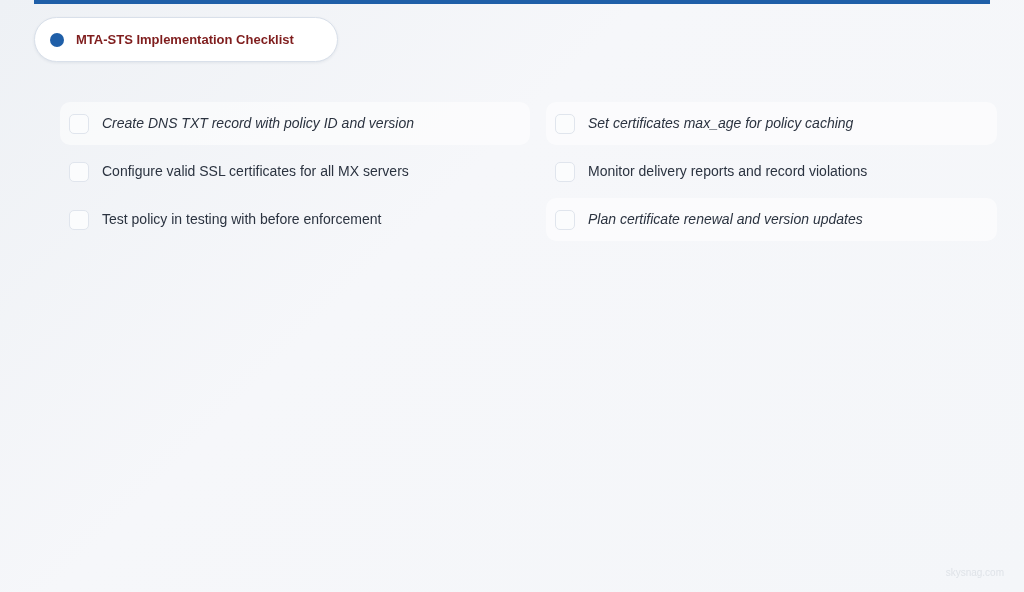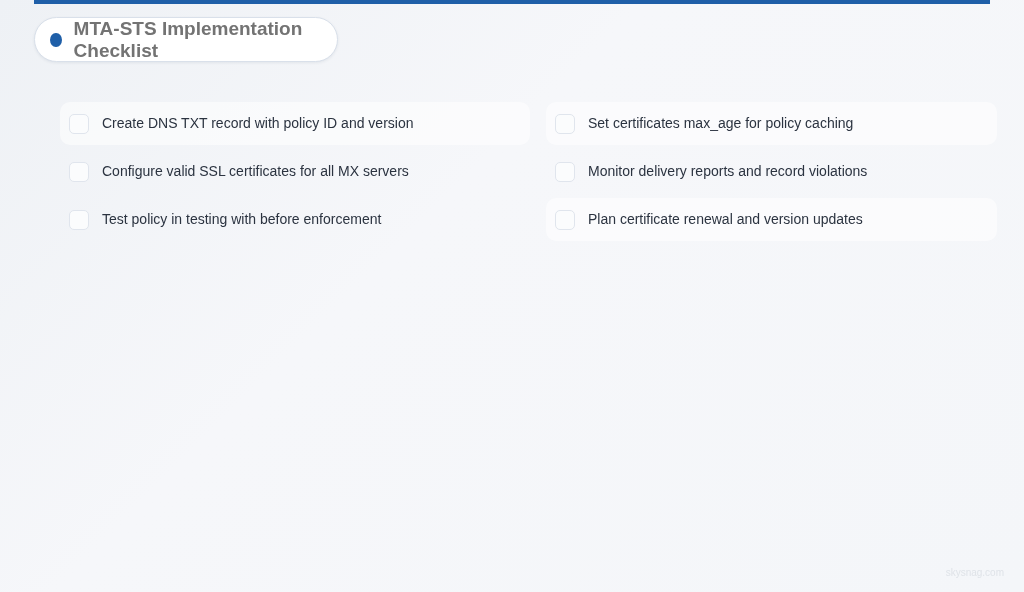--- a/index.html
+++ b/index.html
@@ -18,30 +18,30 @@
     position: absolute; left: 34px; top: 17px; width: 304px; height: 45px;
     background: #ffffff; border: 1px solid #d9e0ea; border-radius: 23px;
     box-shadow: 0 1px 3px rgba(30,50,80,0.08);
     display: flex; align-items: center;
   }
   .title-dot {
     width: 14px; height: 14px; border-radius: 50%; background: #1f5fa8;
     margin-left: 15px;
   }
   .title-text {
-    margin-left: 12px; font-size: 19px; font-weight: bold; color: #737373;
+    margin-left: 12px; font-size: 13px; font-weight: bold; color: #7f1d1d;
   }
   .col { position: absolute; top: 102px; }
   .col.left { left: 60px; width: 470px; }
   .col.right { left: 546px; width: 451px; }
   .item {
     position: relative; height: 48px; border-radius: 10px;
     display: flex; align-items: flex-start;
   }
-  .item.hl { background: rgba(255,255,255,0.55); height: 43px; margin-bottom: 5px; }
+  .item.hl { background: rgba(255,255,255,0.55); height: 43px; margin-bottom: 5px; font-style: italic; }
   .item .cb {
     width: 20px; height: 20px; border: 1.5px solid #e0e5ed; border-radius: 5px;
     background: #fbfcfd; margin-left: 9px; margin-top: 12px; flex: 0 0 auto;
   }
   .item .label {
     margin-left: 13px; margin-top: 10px; font-size: 14px; line-height: 22px; color: #2b3340;
   }
   .watermark {
     position: absolute; right: 20px; bottom: 14px; font-size: 10px; color: #dfe3e8;
   }

